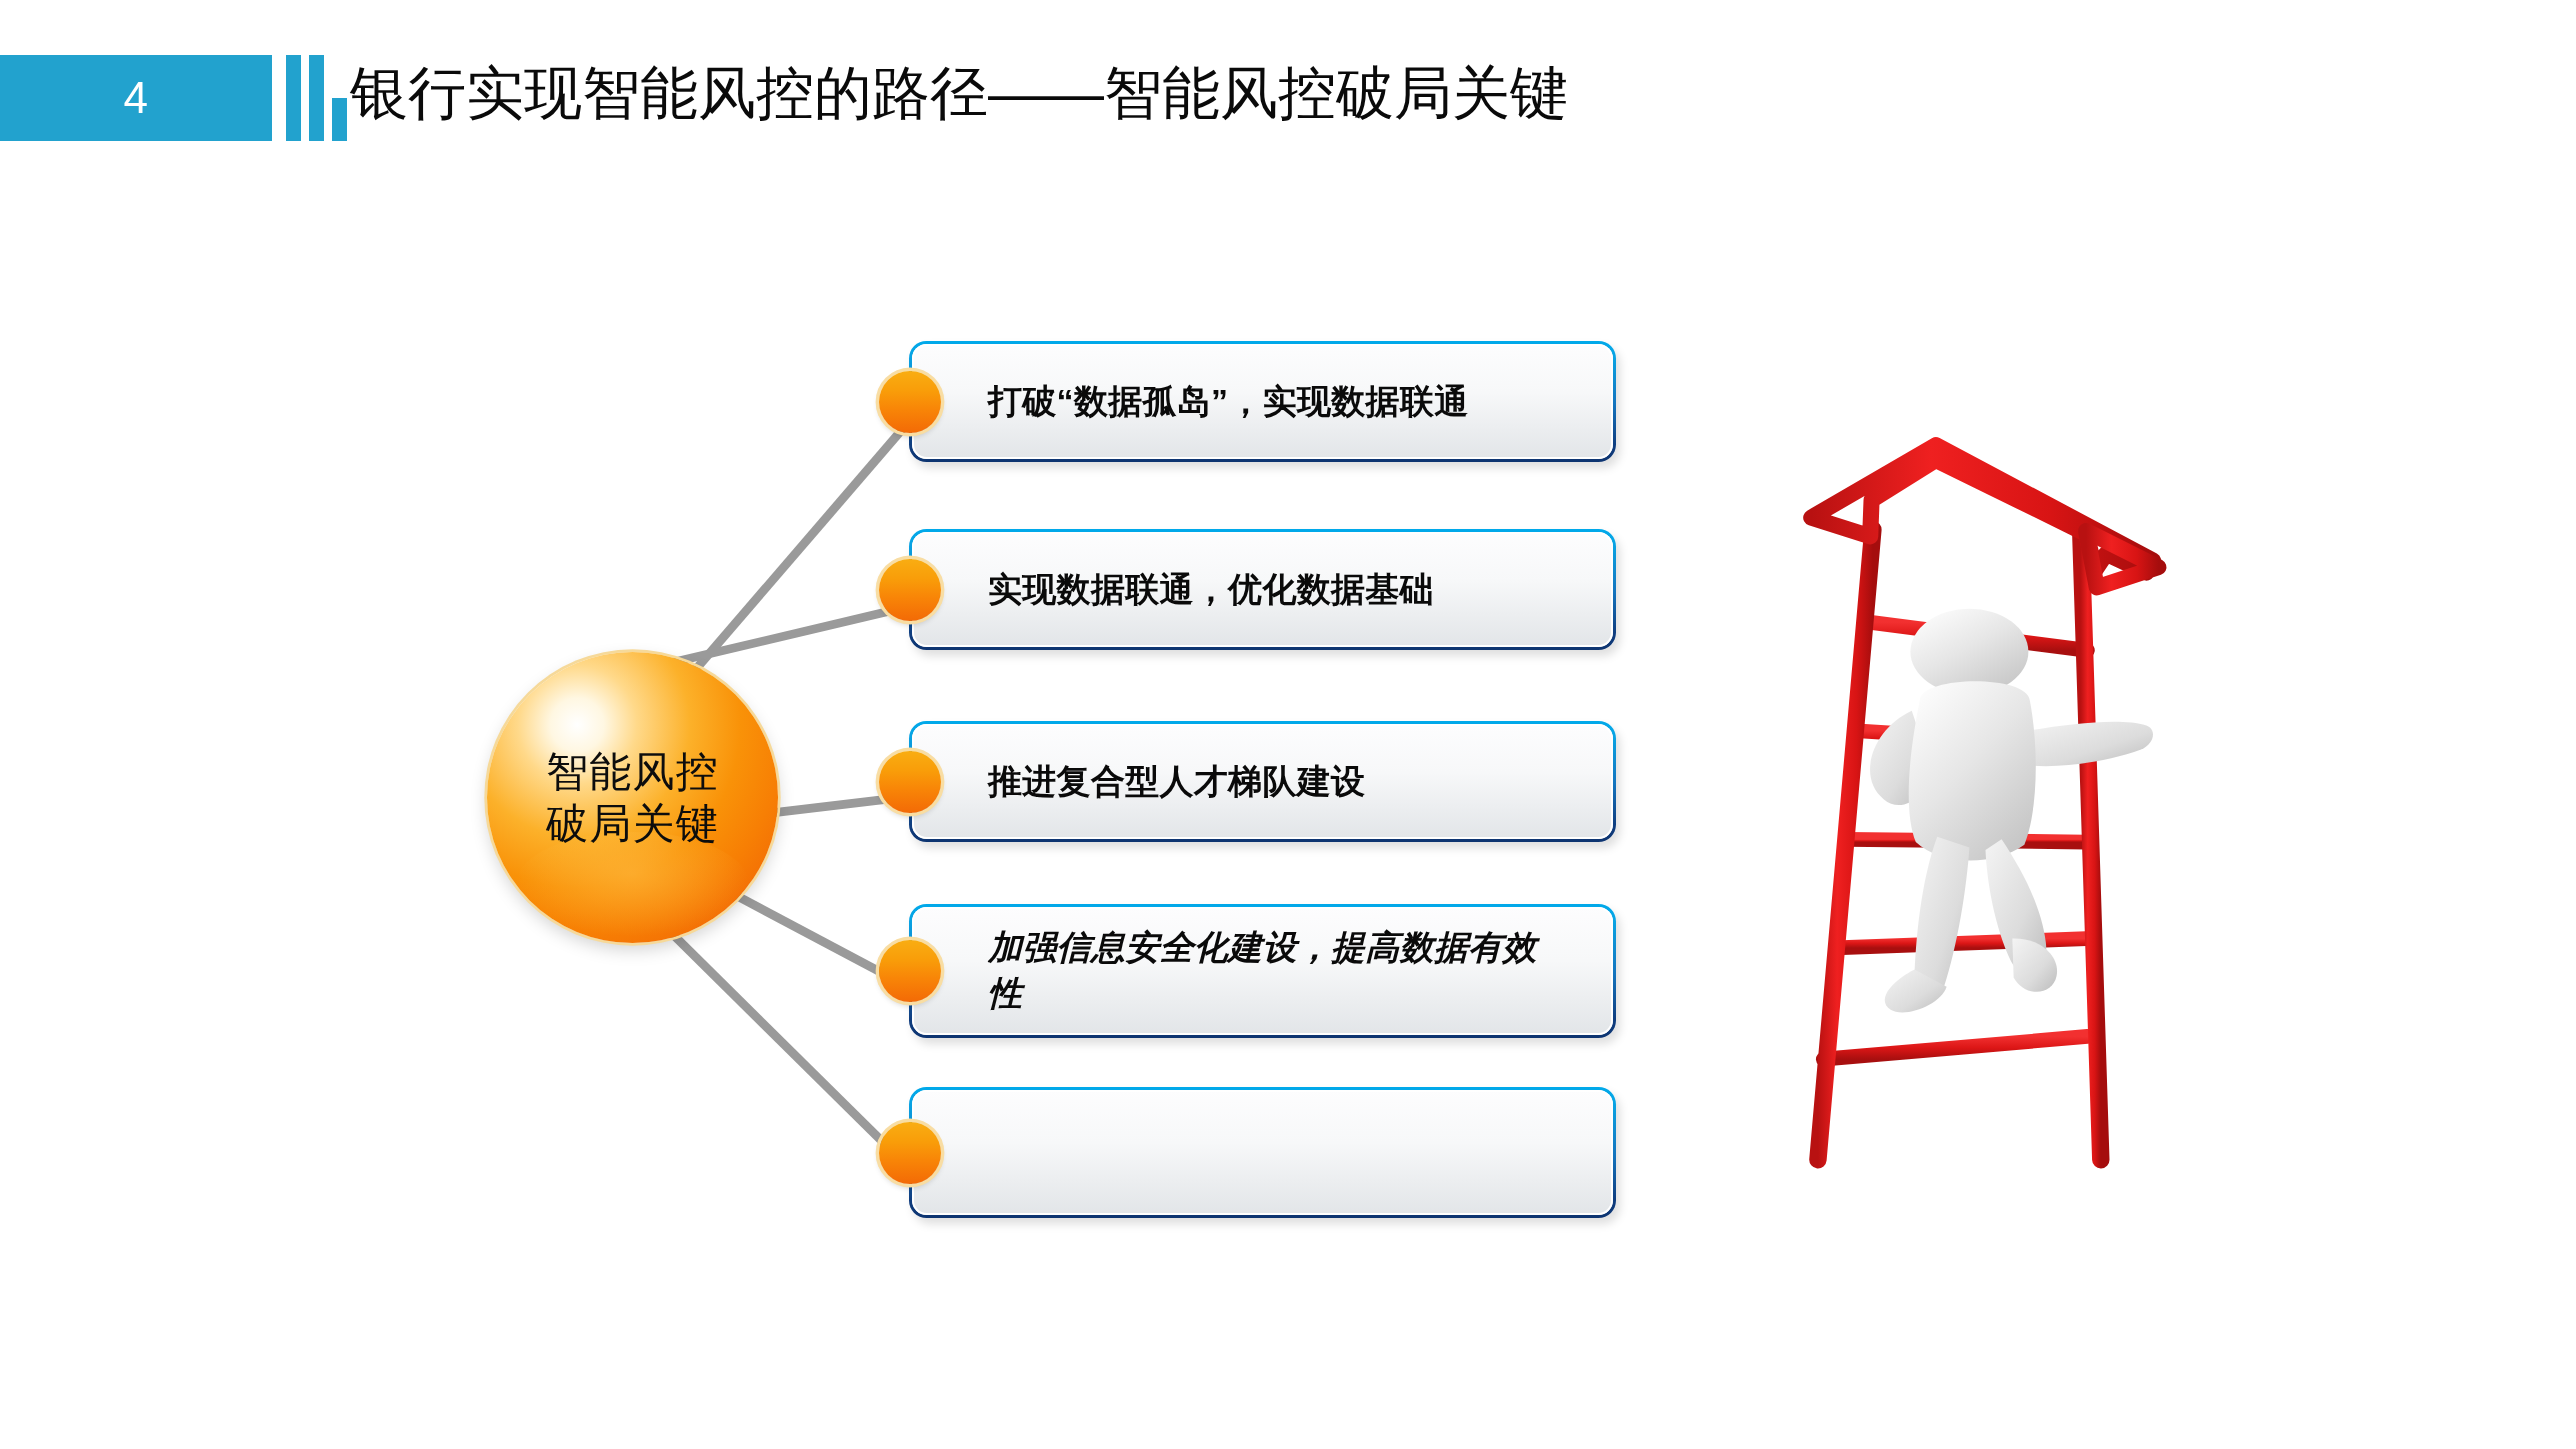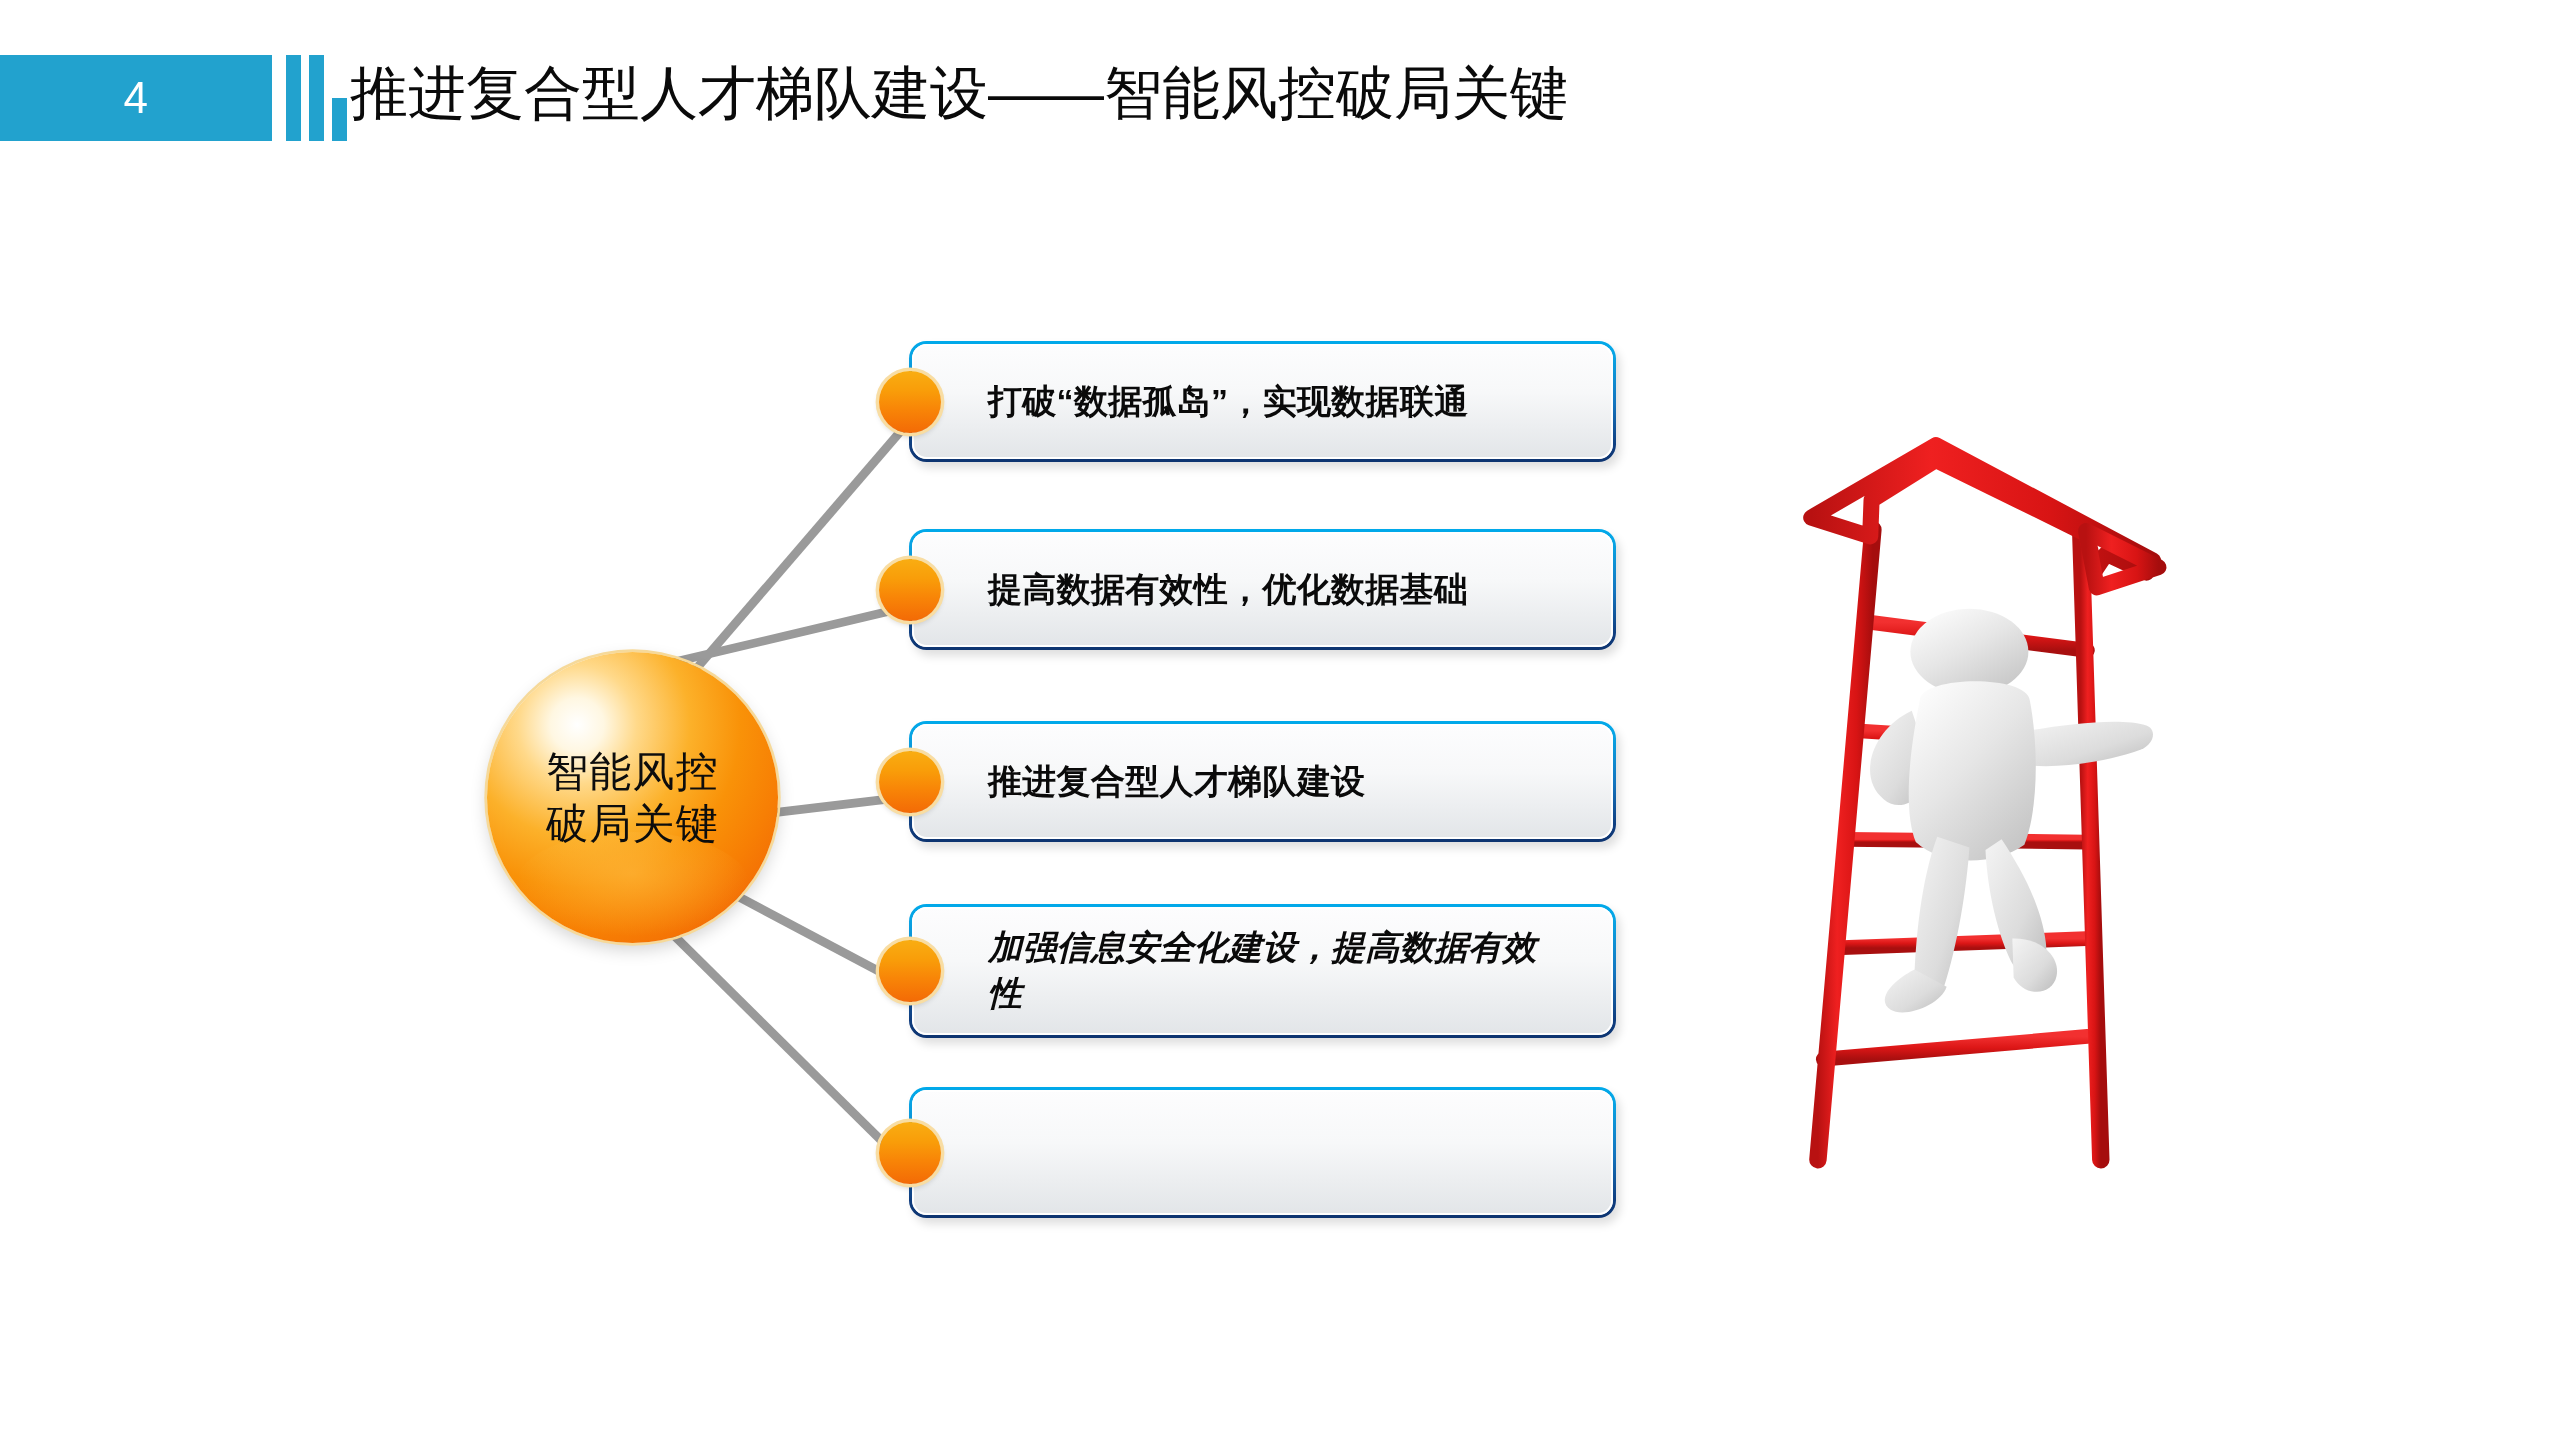--- a/index.html
+++ b/index.html
@@ -199,21 +199,21 @@
 </head>
 <body>
 
 <div id="header" style="--brand:#22a2ce;">
   <div class="hdr-numbox">
     <span class="hdr-num">4</span>
   </div>
   <div class="hdr-bar hdr-bar-a"></div>
   <div class="hdr-bar hdr-bar-b"></div>
   <div class="hdr-bar hdr-bar-c"></div>
-  <div class="hdr-title">推进复合型人才梯队建设——智能风控破局关键</div>
+  <div class="hdr-title">银行实现智能风控的路径——智能风控破局关键</div>
 </div>
 
 <div id="stage">
 
   <svg id="connectors" viewBox="0 0 3840 2160">
     <g stroke="#9a9a9a" stroke-width="13" stroke-linecap="butt" fill="none">
       <line x1="1005" y1="1035" x2="1352" y2="632"></line>
       <line x1="950" y1="1000" x2="1352" y2="905"></line>
       <line x1="1148" y1="1212" x2="1352" y2="1188"></line>
       <line x1="1088" y1="1330" x2="1352" y2="1470"></line>
@@ -232,21 +232,21 @@
     </div>
     <div class="bullet"></div>
     <div class="panel-text">打破“数据孤岛”，实现数据联通</div>
   </div>
 
   <div class="item" style="top:529px; --ih:121px;">
     <div class="panel">
       <div class="panel-inner"></div>
     </div>
     <div class="bullet"></div>
-    <div class="panel-text">提高数据有效性，优化数据基础</div>
+    <div class="panel-text">实现数据联通，优化数据基础</div>
   </div>
 
   <div class="item" style="top:721px;text-decoration:underline; --ih:121px;">
     <div class="panel">
       <div class="panel-inner"></div>
     </div>
     <div class="bullet"></div>
     <div class="panel-text">推进复合型人才梯队建设</div>
   </div>
 

